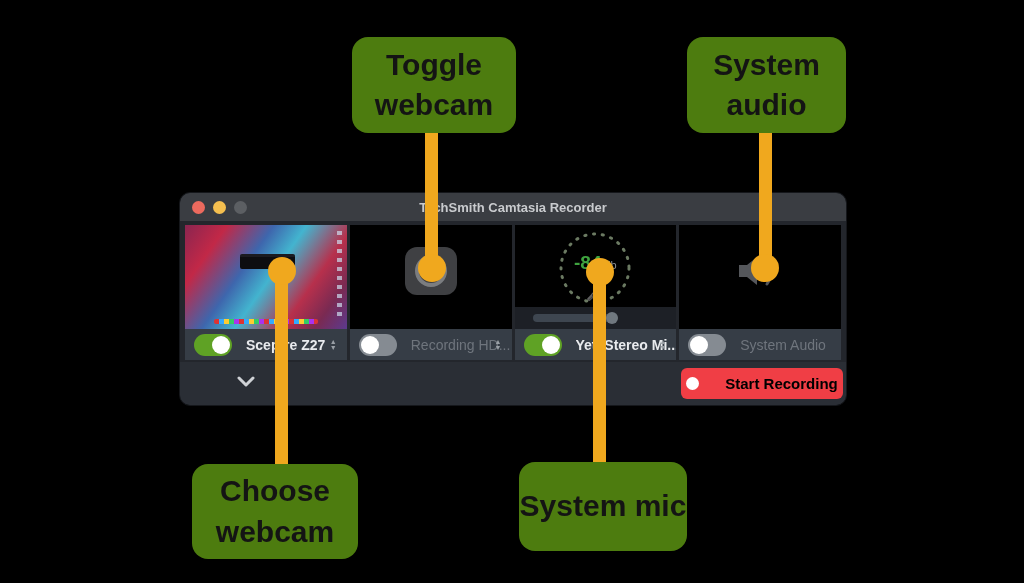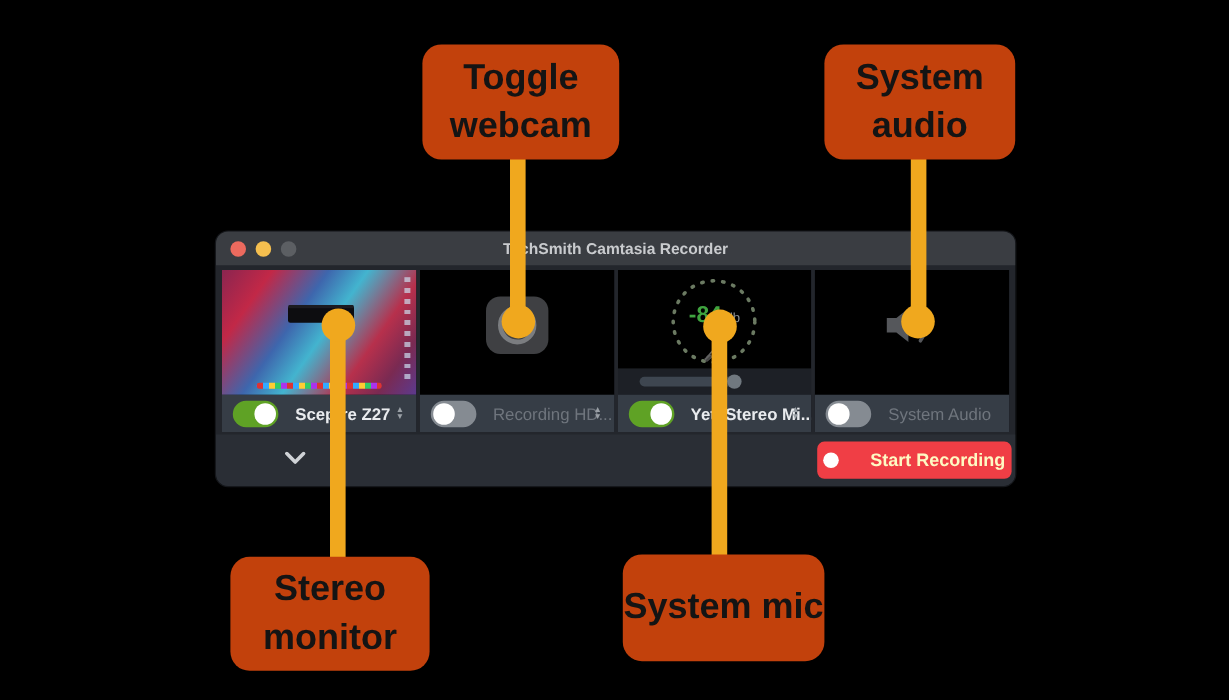--- a/index.html
+++ b/index.html
@@ -66,25 +66,25 @@
   .ctrl .dev-label.off{color:#6f757d;}
   .stepper{position:absolute;right:10px;top:50%;transform:translateY(-50%);
            display:flex;flex-direction:column;line-height:6px;font-size:7px;color:#9aa0a6;}
 
   
   .bottombar{position:absolute;left:0;right:0;bottom:0;height:43px;background:#2a2e35;
              border-radius:0 0 10px 10px;}
   .chevron{position:absolute;left:56px;top:14px;}
   .rec-btn{position:absolute;right:3px;top:6px;width:162px;height:31px;background:#f03e45;
            border-radius:6px;display:flex;align-items:center;justify-content:center;gap:26px;
-           color:#fef9c3;font-size:15px;font-weight:bold;}
+           color:#000000;font-size:15px;font-weight:bold;}
   .rec-dot{width:13px;height:13px;border-radius:50%;background:#fff;}
 
   
-  .callout{position:absolute;background:#c2410c;border-radius:16px;color:#141414;
+  .callout{position:absolute;background:#4d7c0f;border-radius:16px;color:#141414;
            font-weight:bold;font-size:30px;line-height:1.35;text-align:center;
            display:flex;align-items:center;justify-content:center;z-index:30;}
   .connector{position:absolute;width:13px;background:#f0a81e;z-index:20;}
   .conn-dot{position:absolute;width:28px;height:28px;border-radius:50%;background:#f0a81e;z-index:20;}
 
   .co-toggle-webcam{left:352px;top:37px;width:164px;height:96px;}
   .ln-toggle-webcam{left:425px;top:120px;height:150px;}
   .dot-toggle-webcam{left:418px;top:254px;}
 
   .co-system-audio{left:687px;top:37px;width:159px;height:96px;}
@@ -211,16 +211,16 @@
   <div class="conn-dot  dot-toggle-webcam"></div>
   <div class="connector ln-system-audio"></div>
   <div class="conn-dot  dot-system-audio"></div>
   <div class="connector ln-choose-monitor"></div>
   <div class="conn-dot  dot-choose-monitor"></div>
   <div class="connector ln-choose-mic"></div>
   <div class="conn-dot  dot-choose-mic"></div>
 
   <div class="callout co-toggle-webcam">Toggle webcam</div>
   <div class="callout co-system-audio">System audio</div>
-  <div class="callout co-choose-monitor">Stereo monitor</div>
+  <div class="callout co-choose-monitor">Choose webcam</div>
   <div class="callout co-choose-mic">System mic</div>
 
 </div>
 
 </body></html>

